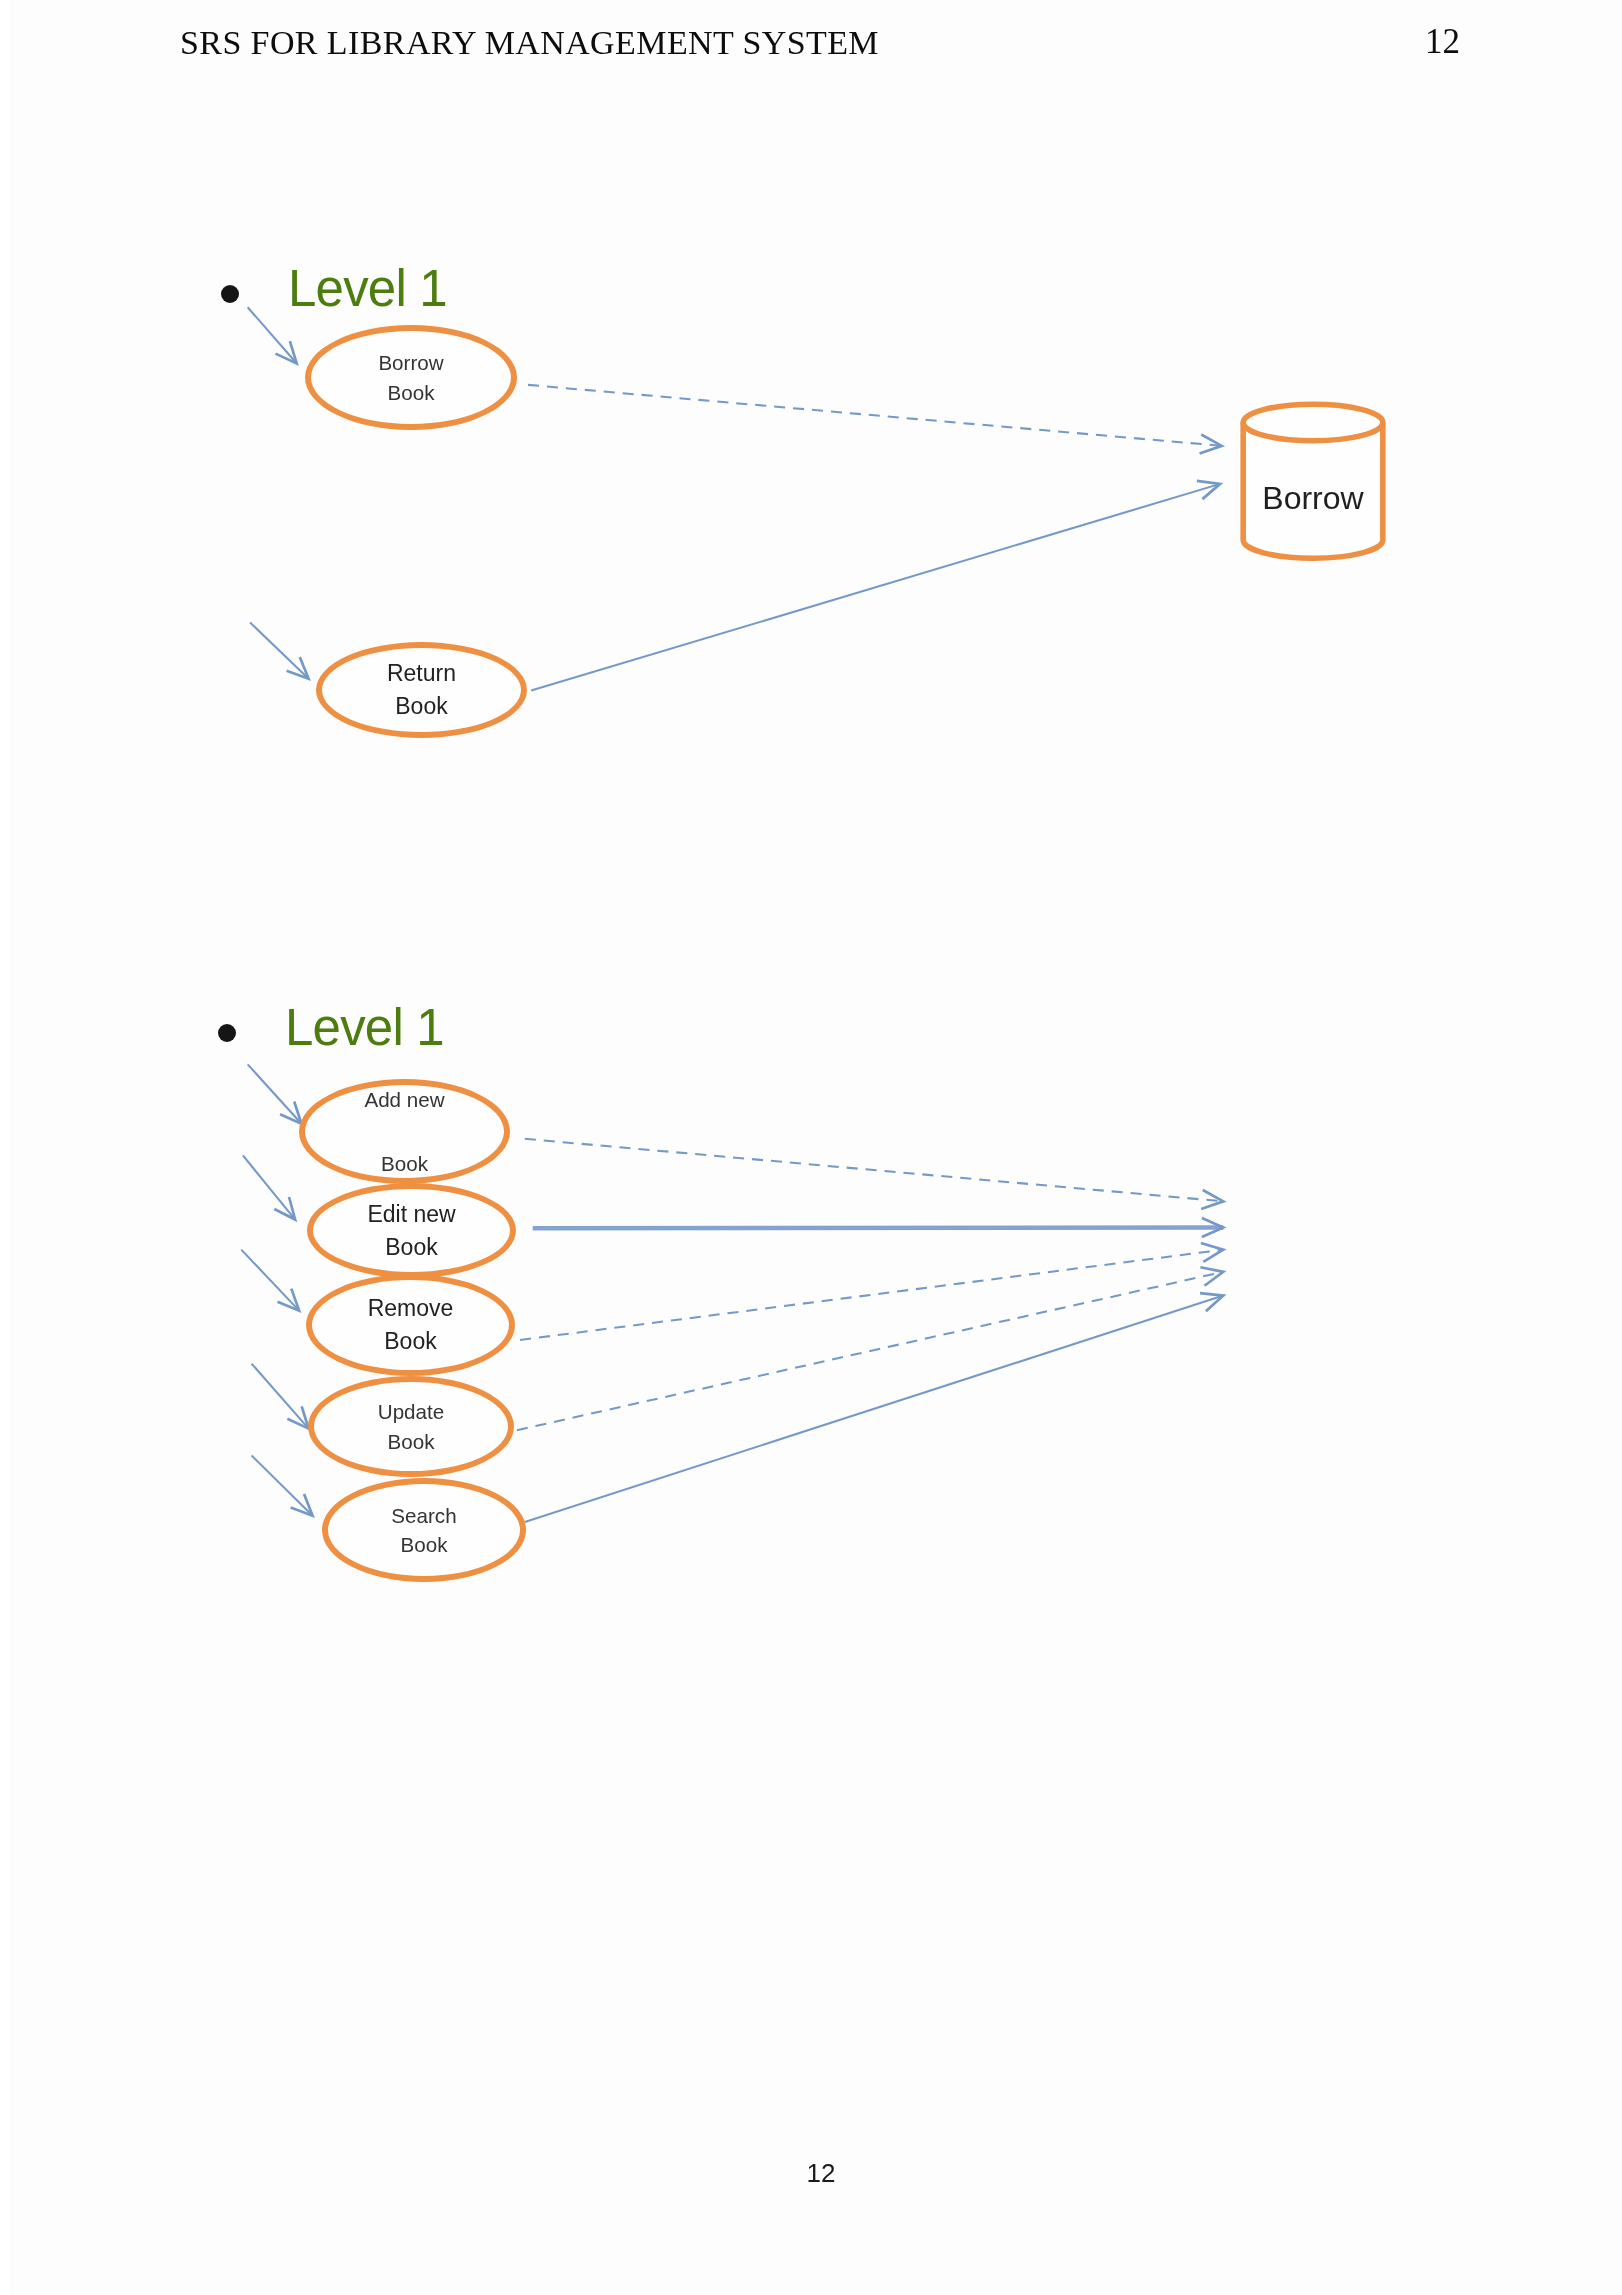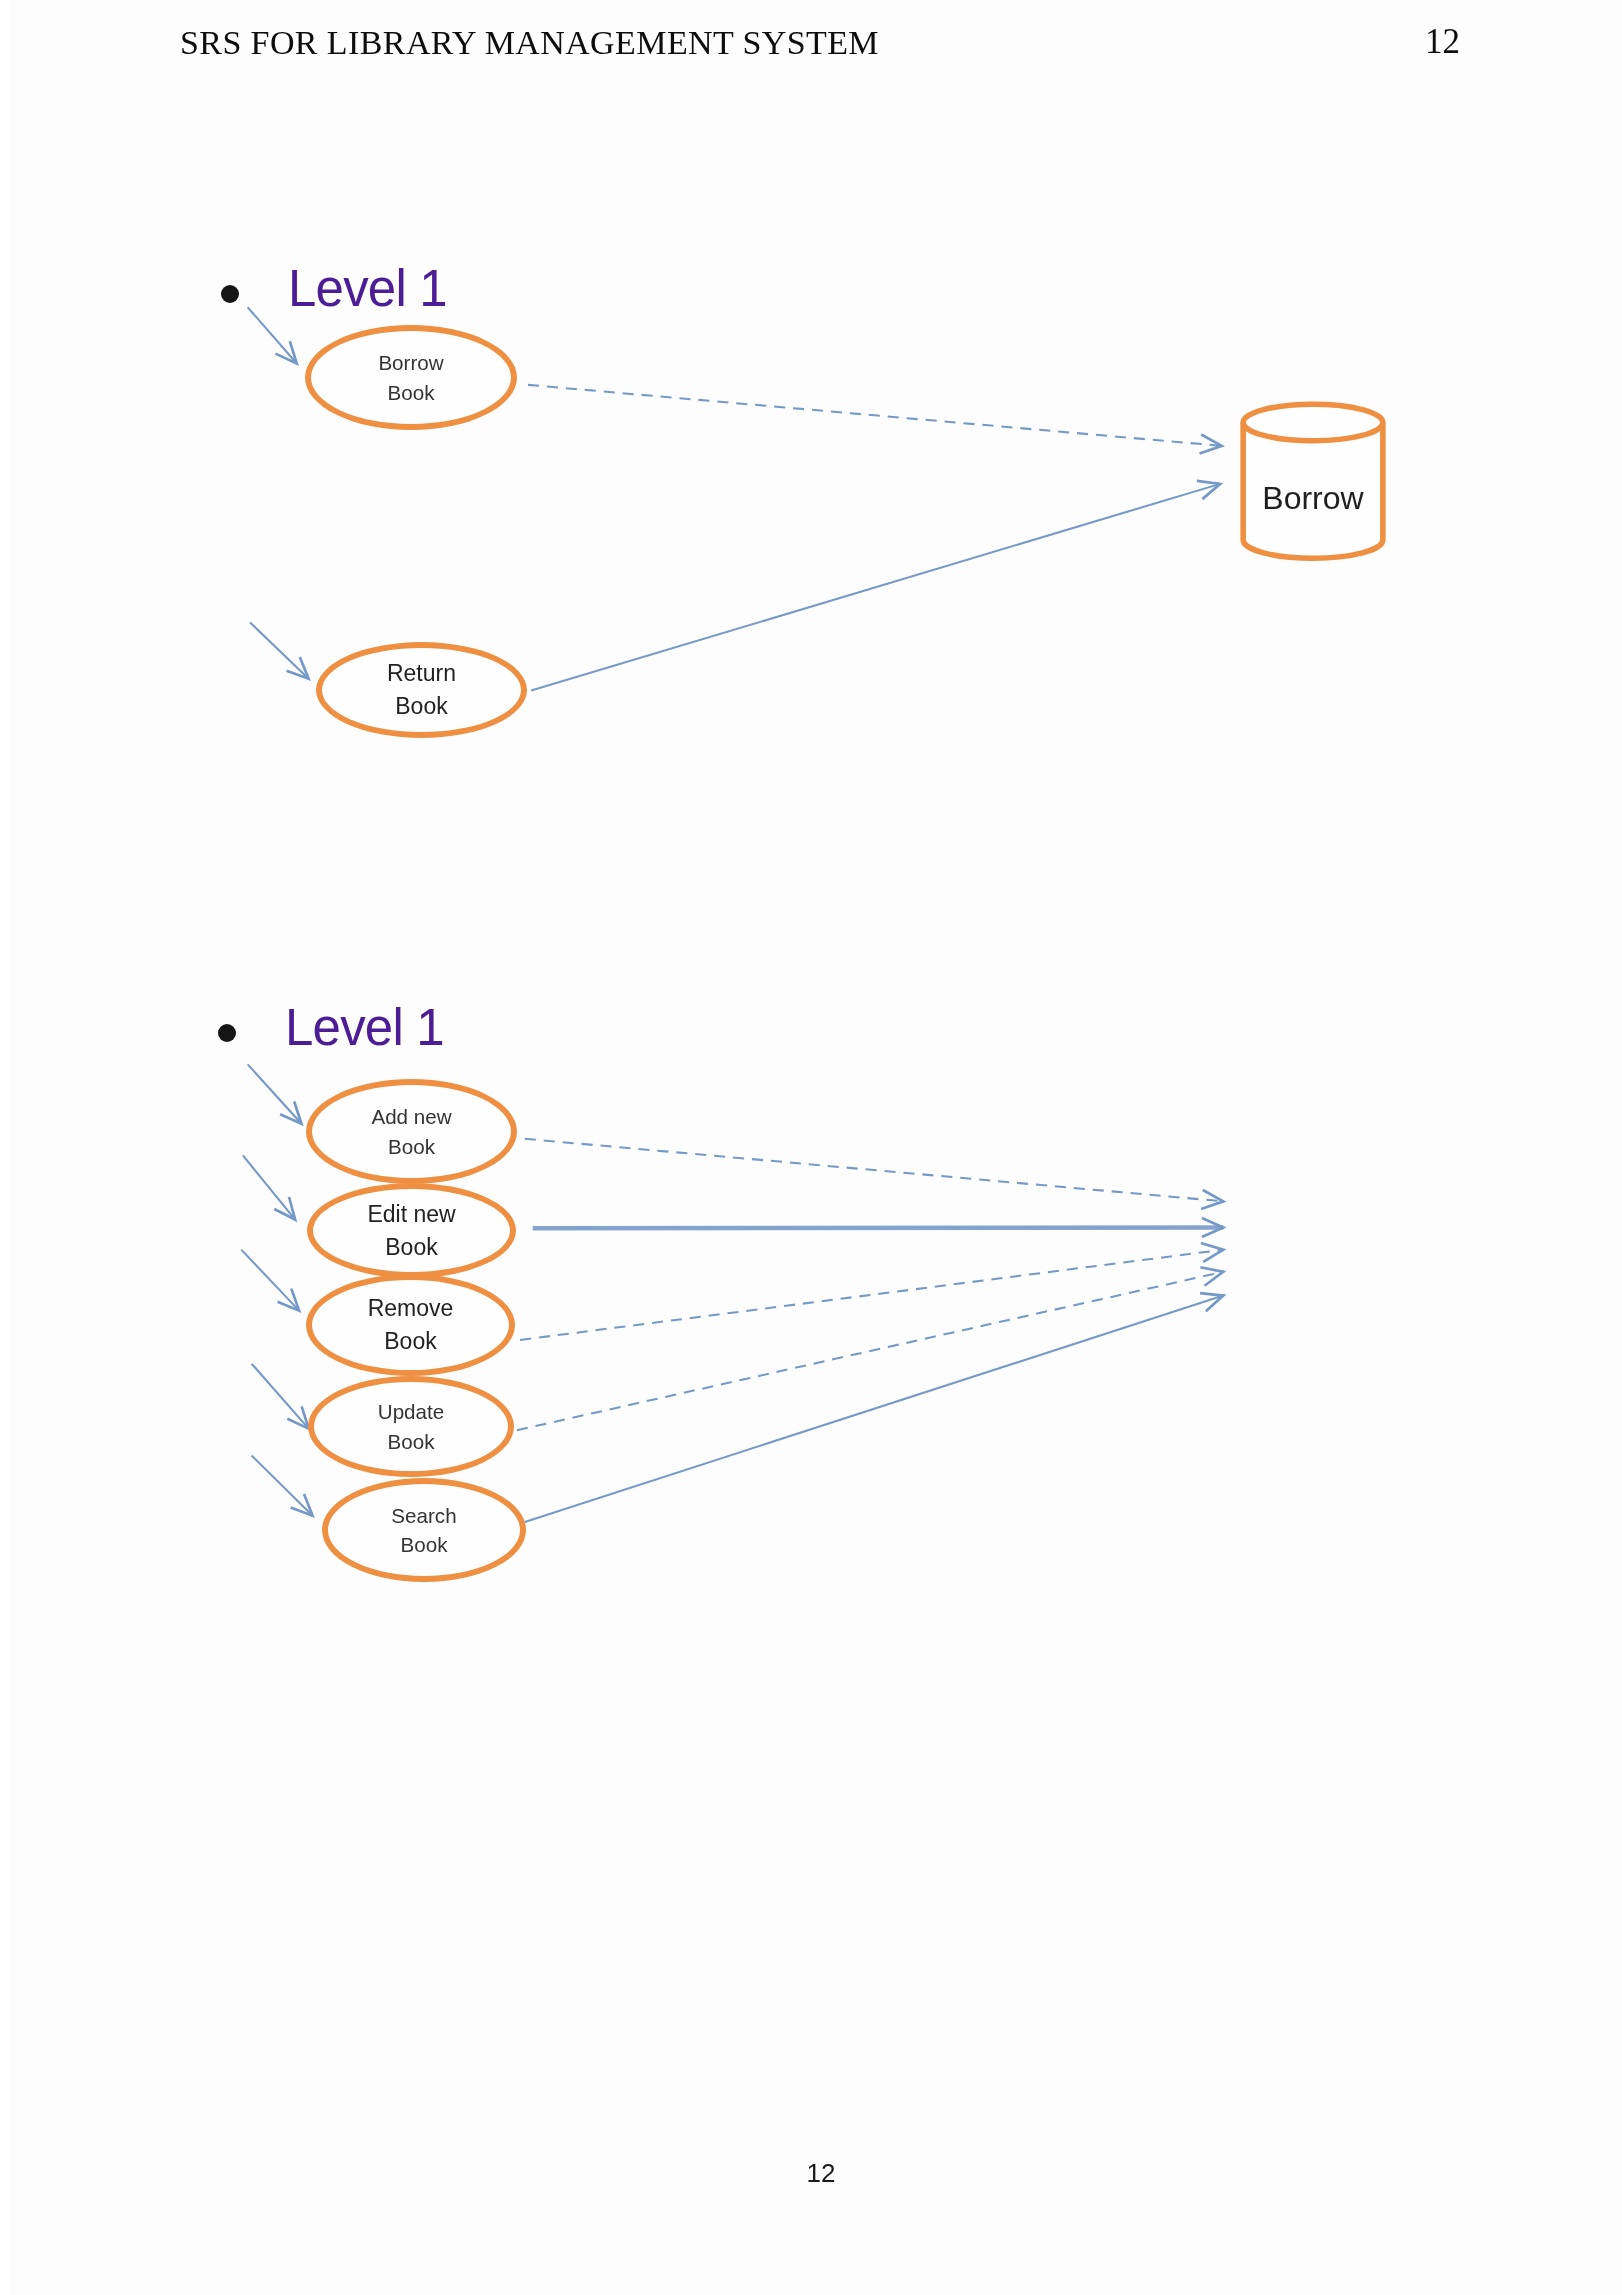--- a/index.html
+++ b/index.html
@@ -40,21 +40,21 @@
   .edge.dashed{stroke-dasharray:14 10;}
   .edge.thick{stroke-width:5.5;stroke:#85A3CF;}
   .arrowhead{stroke:var(--blue);fill:none;stroke-width:3.4;}
   
   .level-heading{position:absolute;display:flex;align-items:flex-start;}
   .bullet{
     display:inline-block;width:18px;height:18px;border-radius:50%;
     background:#151515;margin-top:24px;
   }
   .level-heading .txt{
-    font-size:51px;color:#4c1d95;margin-left:49px;line-height:1.1;
+    font-size:51px;color:#4d7c0f;margin-left:49px;line-height:1.1;
     letter-spacing:-0.8px;
   }
   
   .ellipse{
     position:absolute;box-sizing:border-box;
     border:6.3px solid var(--orange);border-radius:50%;
     background:#fefefe;
     display:flex;flex-direction:column;align-items:center;justify-content:center;
     text-align:center;color:#343434;
   }
@@ -126,21 +126,21 @@
       <ellipse class="cyl-shape" cx="92" cy="27" rx="88" ry="23"></ellipse>
     </svg>
     <span class="cyl-label" style="font-size:32px;padding-top:16px;">Borrow</span>
   </div>
 
   <div class="level-heading" style="left:208px;top:1000px;">
     <span class="bullet"></span>
     <span class="txt">Level 1</span>
   </div>
 
-  <div class="ellipse" style="left:296px;top:1079px;width:211px;height:105px;">
+  <div class="ellipse" style="left:289px;top:1079px;width:211px;height:105px;justify-content:space-between;">
     <span>Add new</span>
     <span>Book</span>
   </div>
 
   <div class="ellipse bold" style="left:297px;top:1183px;width:209px;height:95px;">
     <span>Edit new</span>
     <span>Book</span>
   </div>
 
   <div class="ellipse bold" style="left:296px;top:1274px;width:209px;height:102px;">

